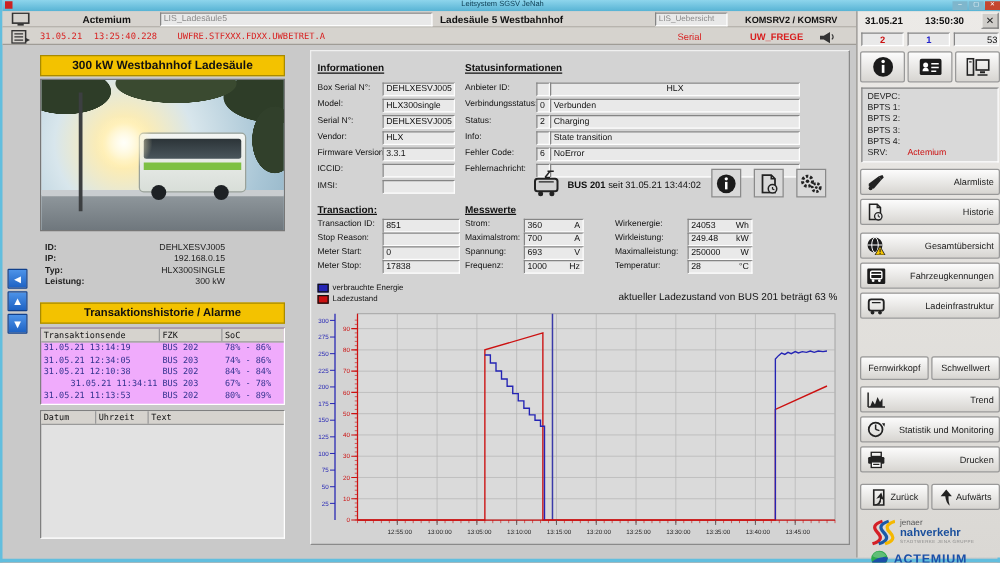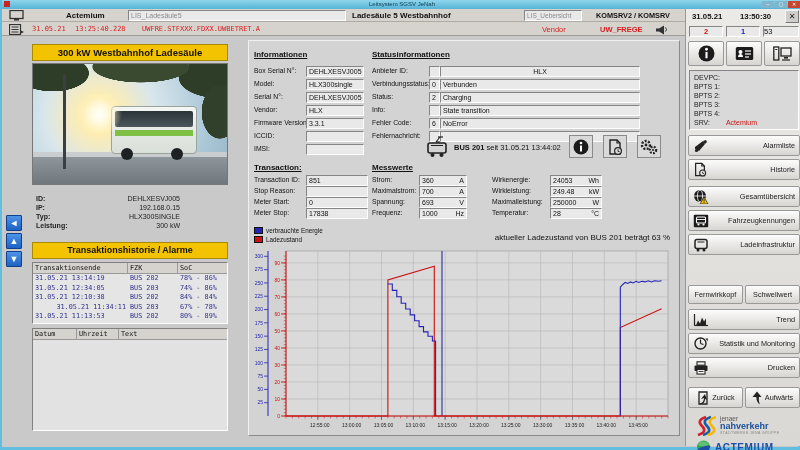--- a/index.html
+++ b/index.html
@@ -25,21 +25,21 @@
   #row2 { left:0; top:9px; width:683px; height:13px; background:#d6d3ce; border-bottom:1px solid #aeaba4; }
   #row3 { left:0; top:22px; width:683px; height:14px; background:#d6d3ce; border-bottom:1px solid #9f9c96; }
   
   #sidebar { left:683px; top:9px; width:117px; height:437px; background:linear-gradient(180deg,#eceae7,#dad8d4); border-left:1px solid #9a9893; }
   .sbtn { position:absolute; left:2px; width:112px; height:21px; background:linear-gradient(#fcfcfc,#d7d5d1);
           border:1px solid #999; border-radius:2px; display:flex; align-items:center; padding:0 4px; }
   .sbtn .lbl { margin-left:auto; font-size:7.3px; color:#222; white-space:nowrap; }
   .halfbtn { position:absolute; height:19px; background:linear-gradient(#fcfcfc,#d7d5d1); border:1px solid #999;
              border-radius:2px; display:flex; align-items:center; justify-content:center; font-size:7.3px; color:#222; }
   
-  .tbl { position:absolute; background:#e5e5e5; border:1px solid; border-color:#808080 #fff #fff #808080; font-size:6.8px; }
+  .tbl { position:absolute; background:#f0abfc; border:1px solid; border-color:#808080 #fff #fff #808080; font-size:6.8px; }
   .tbl .hd { display:flex; background:#d6d3ce; border-bottom:1px solid #9a9a9a; font-family:"DejaVu Sans Mono",monospace; color:#111; }
   .tbl .hd span { padding:1px 2px; border-right:1px solid #9a9a9a; }
   .tbl .tr { display:flex; color:#33338f; font-family:"DejaVu Sans Mono",monospace; }
   .tbl .tr span { padding:0 2px; line-height:9.5px; white-space:nowrap; overflow:hidden; }
   .navbtn { position:absolute; left:4px; width:16px; height:16px; background:linear-gradient(#4d93e8,#1d62c4);
             border:1px solid #10408c; color:#fff; font-size:9px; line-height:14px; text-align:center; border-radius:1px; }
   .iconbtn { position:absolute; width:24px; height:23px; background:#d9d9d9; border:1px solid #8a8a8a;
              display:flex; align-items:center; justify-content:center; }
   svg { display:block; }
   .devrow { font-size:7px; color:#222; line-height:9px; }
@@ -74,21 +74,21 @@
       <rect x="0.5" y="0.5" width="11" height="10" fill="none" stroke="#333" stroke-width="1.2"></rect>
       <line x1="2.5" y1="3" x2="9.5" y2="3" stroke="#333" stroke-width="1"></line>
       <line x1="2.5" y1="5.5" x2="9.5" y2="5.5" stroke="#333" stroke-width="1"></line>
       <line x1="2.5" y1="8" x2="9.5" y2="8" stroke="#333" stroke-width="1"></line>
       <path d="M11 6l4 2-4 2z" fill="#333"></path>
     </svg>
     <div class="abs redtx mono" style="left:30px;top:3px;font-size:7px;">31.05.21</div>
     <div class="abs redtx mono" style="left:73px;top:3px;font-size:7px;">13:25:40.228</div>
     <div class="abs redtx mono" style="left:140px;top:3px;font-size:7px;">UWFRE.STFXXX.FDXX.UWBETRET.A</div>
     <div class="abs redtx" style="left:288px;top:18px;font-size:7.5px;">GUW Fregestraße betreten</div>
-    <div class="abs redtx" style="left:540px;top:3px;font-size:7.5px;">Vendor</div>
+    <div class="abs redtx" style="left:540px;top:3px;font-size:7.5px;">Serial</div>
     <div class="abs redtx" style="left:598px;top:3px;font-size:7.5px;font-weight:bold;">UW_FREGE</div>
     <svg class="abs" style="left:653px;top:2px;" width="13" height="11" viewBox="0 0 13 11">
       <path d="M1 4.5v3h3l5 3v-9l-5 3z" fill="#333"></path>
         <path d="M10.5 3.5q2 2 0 4" fill="none" stroke="#333" stroke-width="1"></path>
     </svg>
   </div>
 
   <div class="navbtn" style="top:215px;">◄</div>
   <div class="navbtn" style="top:233px;">▲</div>
   <div class="navbtn" style="top:251px;">▼</div>
@@ -479,21 +479,21 @@
       <text x="388.16666666666663" y="181" fill="#222" font-size="5" text-anchor="middle" font-family="Liberation Sans, sans-serif">13:45:00</text>
     </svg>
 
   <div id="sidebar" class="abs">
     <div class="abs" style="left:6px;top:3px;font-size:7.8px;font-weight:bold;color:#111;">31.05.21</div>
     <div class="abs" style="left:54px;top:3px;font-size:7.8px;font-weight:bold;color:#111;">13:50:30</div>
     <div class="abs raised" style="left:99px;top:1px;width:14px;height:13px;text-align:center;font-size:8px;line-height:11px;color:#222;background:#cfcdc9;">✕</div>
 
     <div class="abs sunken" style="left:3px;top:17px;width:34px;height:11px;text-align:center;font-size:7.5px;line-height:9px;color:#cc1111;font-weight:bold;">2</div>
     <div class="abs sunken" style="left:40px;top:17px;width:34px;height:11px;text-align:center;font-size:7.5px;line-height:9px;color:#2222cc;font-weight:bold;">1</div>
-    <div class="abs sunken" style="left:77px;top:17px;width:36px;height:11px;text-align:left;font-size:7.5px;line-height:9px;color:#111;">53</div>
+    <div class="abs sunken" style="left:77px;top:17px;width:36px;height:11px;text-align:right;font-size:7.5px;line-height:9px;color:#111;">53</div>
 
     <div class="sbtn" style="top:32px;left:2px;width:36px;height:25px;justify-content:center;">
       <svg width="17" height="17" viewBox="0 0 16 16">
           <circle cx="8" cy="8" r="7.5" fill="#1b1b1b"></circle>
           <rect x="7" y="6.5" width="2" height="6" fill="#fff"></rect>
           <circle cx="8" cy="4" r="1.3" fill="#fff"></circle>
         </svg>
     </div>
     <div class="sbtn" style="top:32px;left:40px;width:36px;height:25px;justify-content:center;">
       <svg width="19" height="15" viewBox="0 0 19 15">

